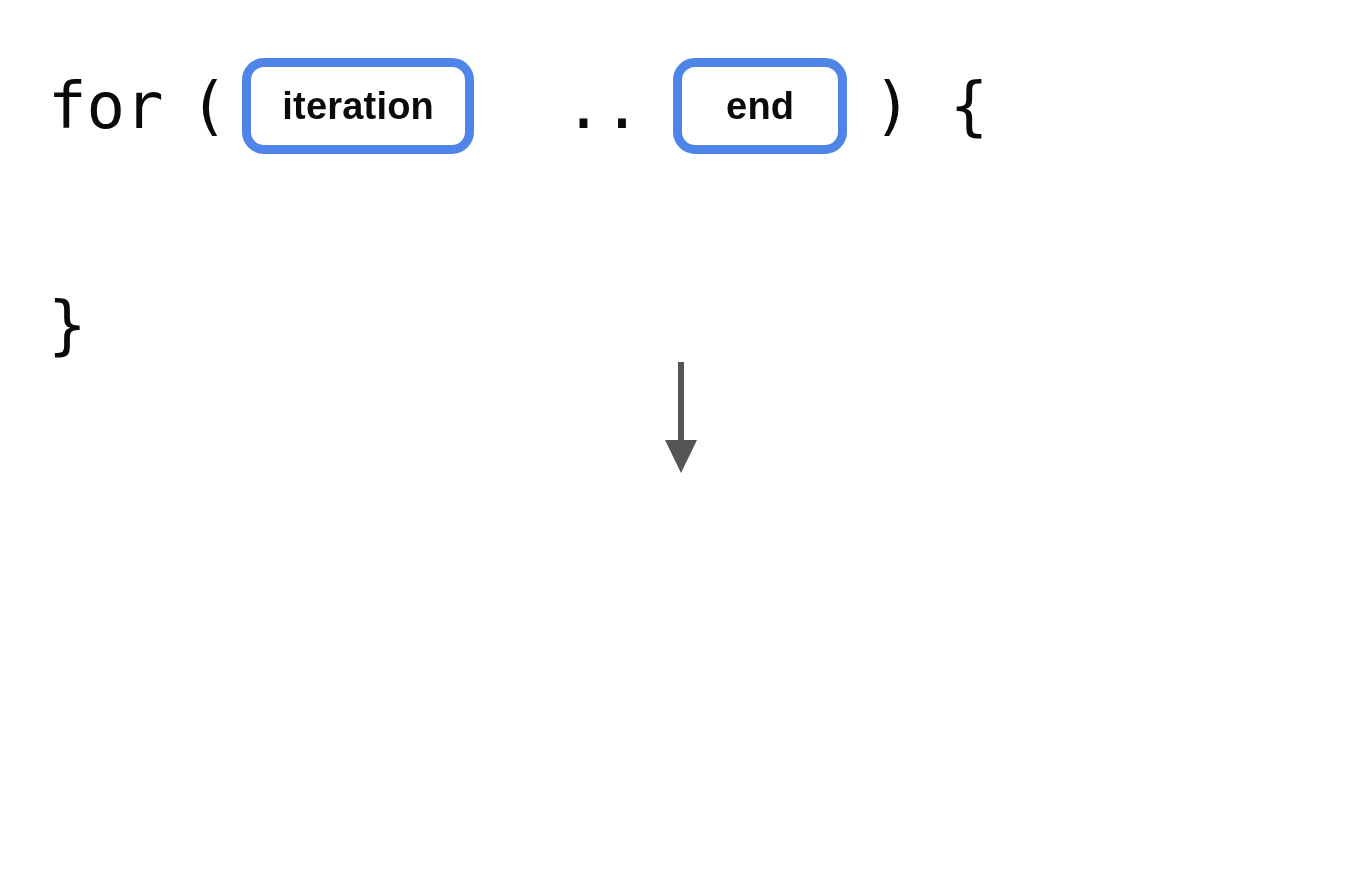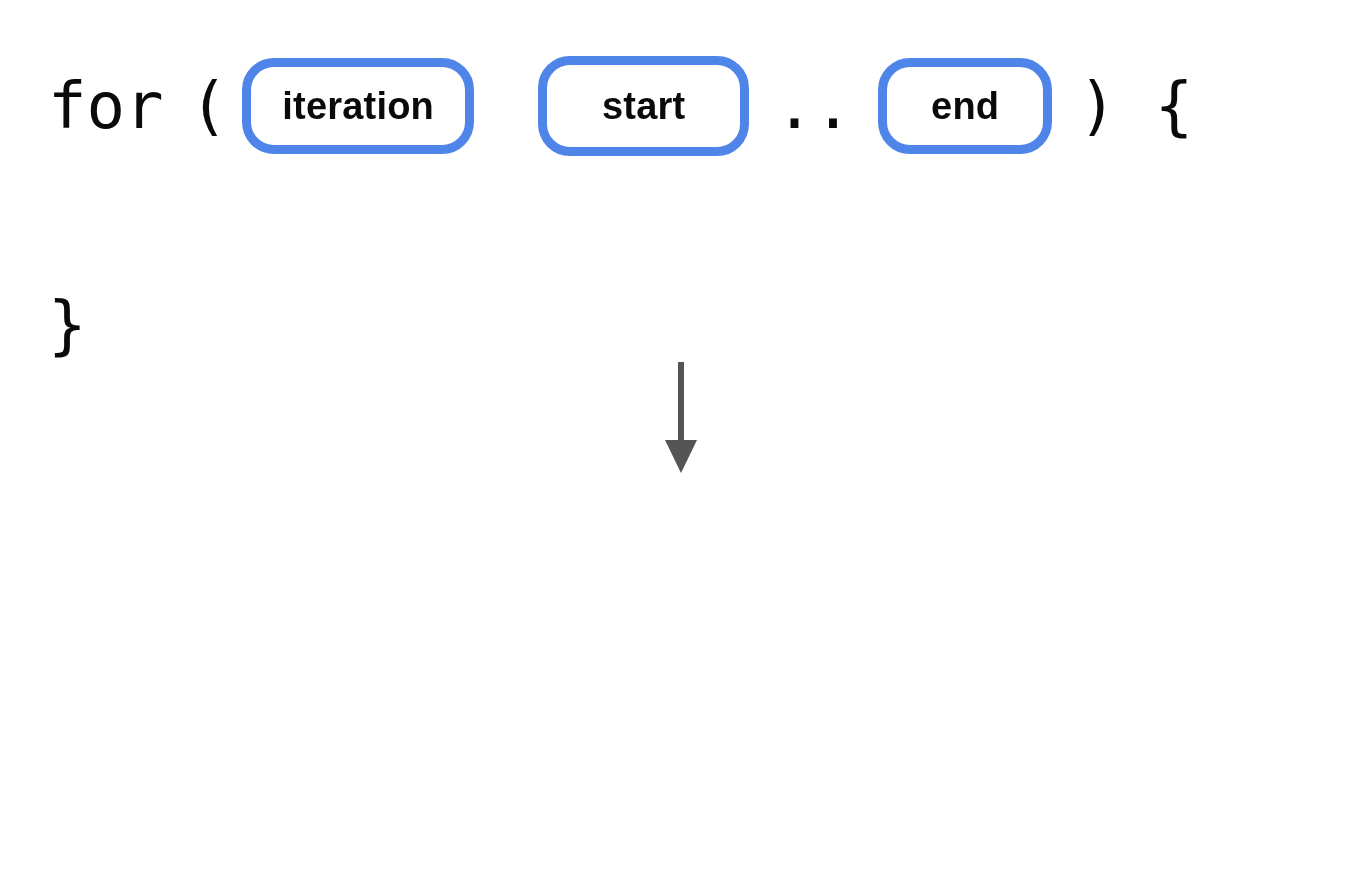--- a/index.html
+++ b/index.html
@@ -46,42 +46,42 @@
   }
 
   
   .chip {
     box-sizing: border-box;
     display: inline-flex;
     align-items: center;
     justify-content: center;
     background: #ffffff;
     border: 9px solid #4f85e8;
-    border-radius: 32px;
+    border-radius: 22px;
     font-family: "Liberation Sans", sans-serif;
     font-weight: 700;
     font-size: 38px;
     line-height: 1;
     color: #0a0a0a;
     letter-spacing: 0.2px;
     padding: 0 14px;
   }
 
   
   #block-for            { position: absolute; left: 0; top: 0; width: 1333px; height: 360px; padding-left: 48px; }
   #line-for-header      { left: 48px;  top: 60px;  height: 92px; }
   #line-for-body        { left: 205px; top: 190px; height: 70px; }
   #line-for-close       { left: 48px;  top: 290px; height: 70px; }
 
   
   #block-repeat         { position: absolute; left: 0; top: 490px; width: 1362px; height: 380px; }
 
   .chip-iteration-1 { width: 232px; height: 96px; }
   .chip-start       { width: 211px; height: 100px; }
-  .chip-end         { width: 174px; height: 96px; }
+  .chip-end         { width: 174px; height: 96px; margin-left: 6px; }
 
   
   .flow-arrow {
     position: absolute;
     left: 655px;
     top: 360px;
     width: 60px;
     height: 115px;
   }
 
@@ -100,21 +100,20 @@
       <span class="code-text">for</span>
       <span class="gap-md"></span>
       <span class="code-text">(</span>
       <span class="gap-sm"></span>
 
       <span class="chip chip-iteration-1">iteration</span>
 
       <span class="gap-md"></span>
       <span class="gap-lg"></span>
 
-      <span class="chip chip-start">start</span>
 
       <span class="gap-md"></span>
       <span class="code-text">..</span>
       <span class="gap-md"></span>
 
       <span class="chip chip-end">end</span>
 
       <span class="gap-md"></span>
       <span class="code-text">)</span>
       <span class="gap-lg"></span>

